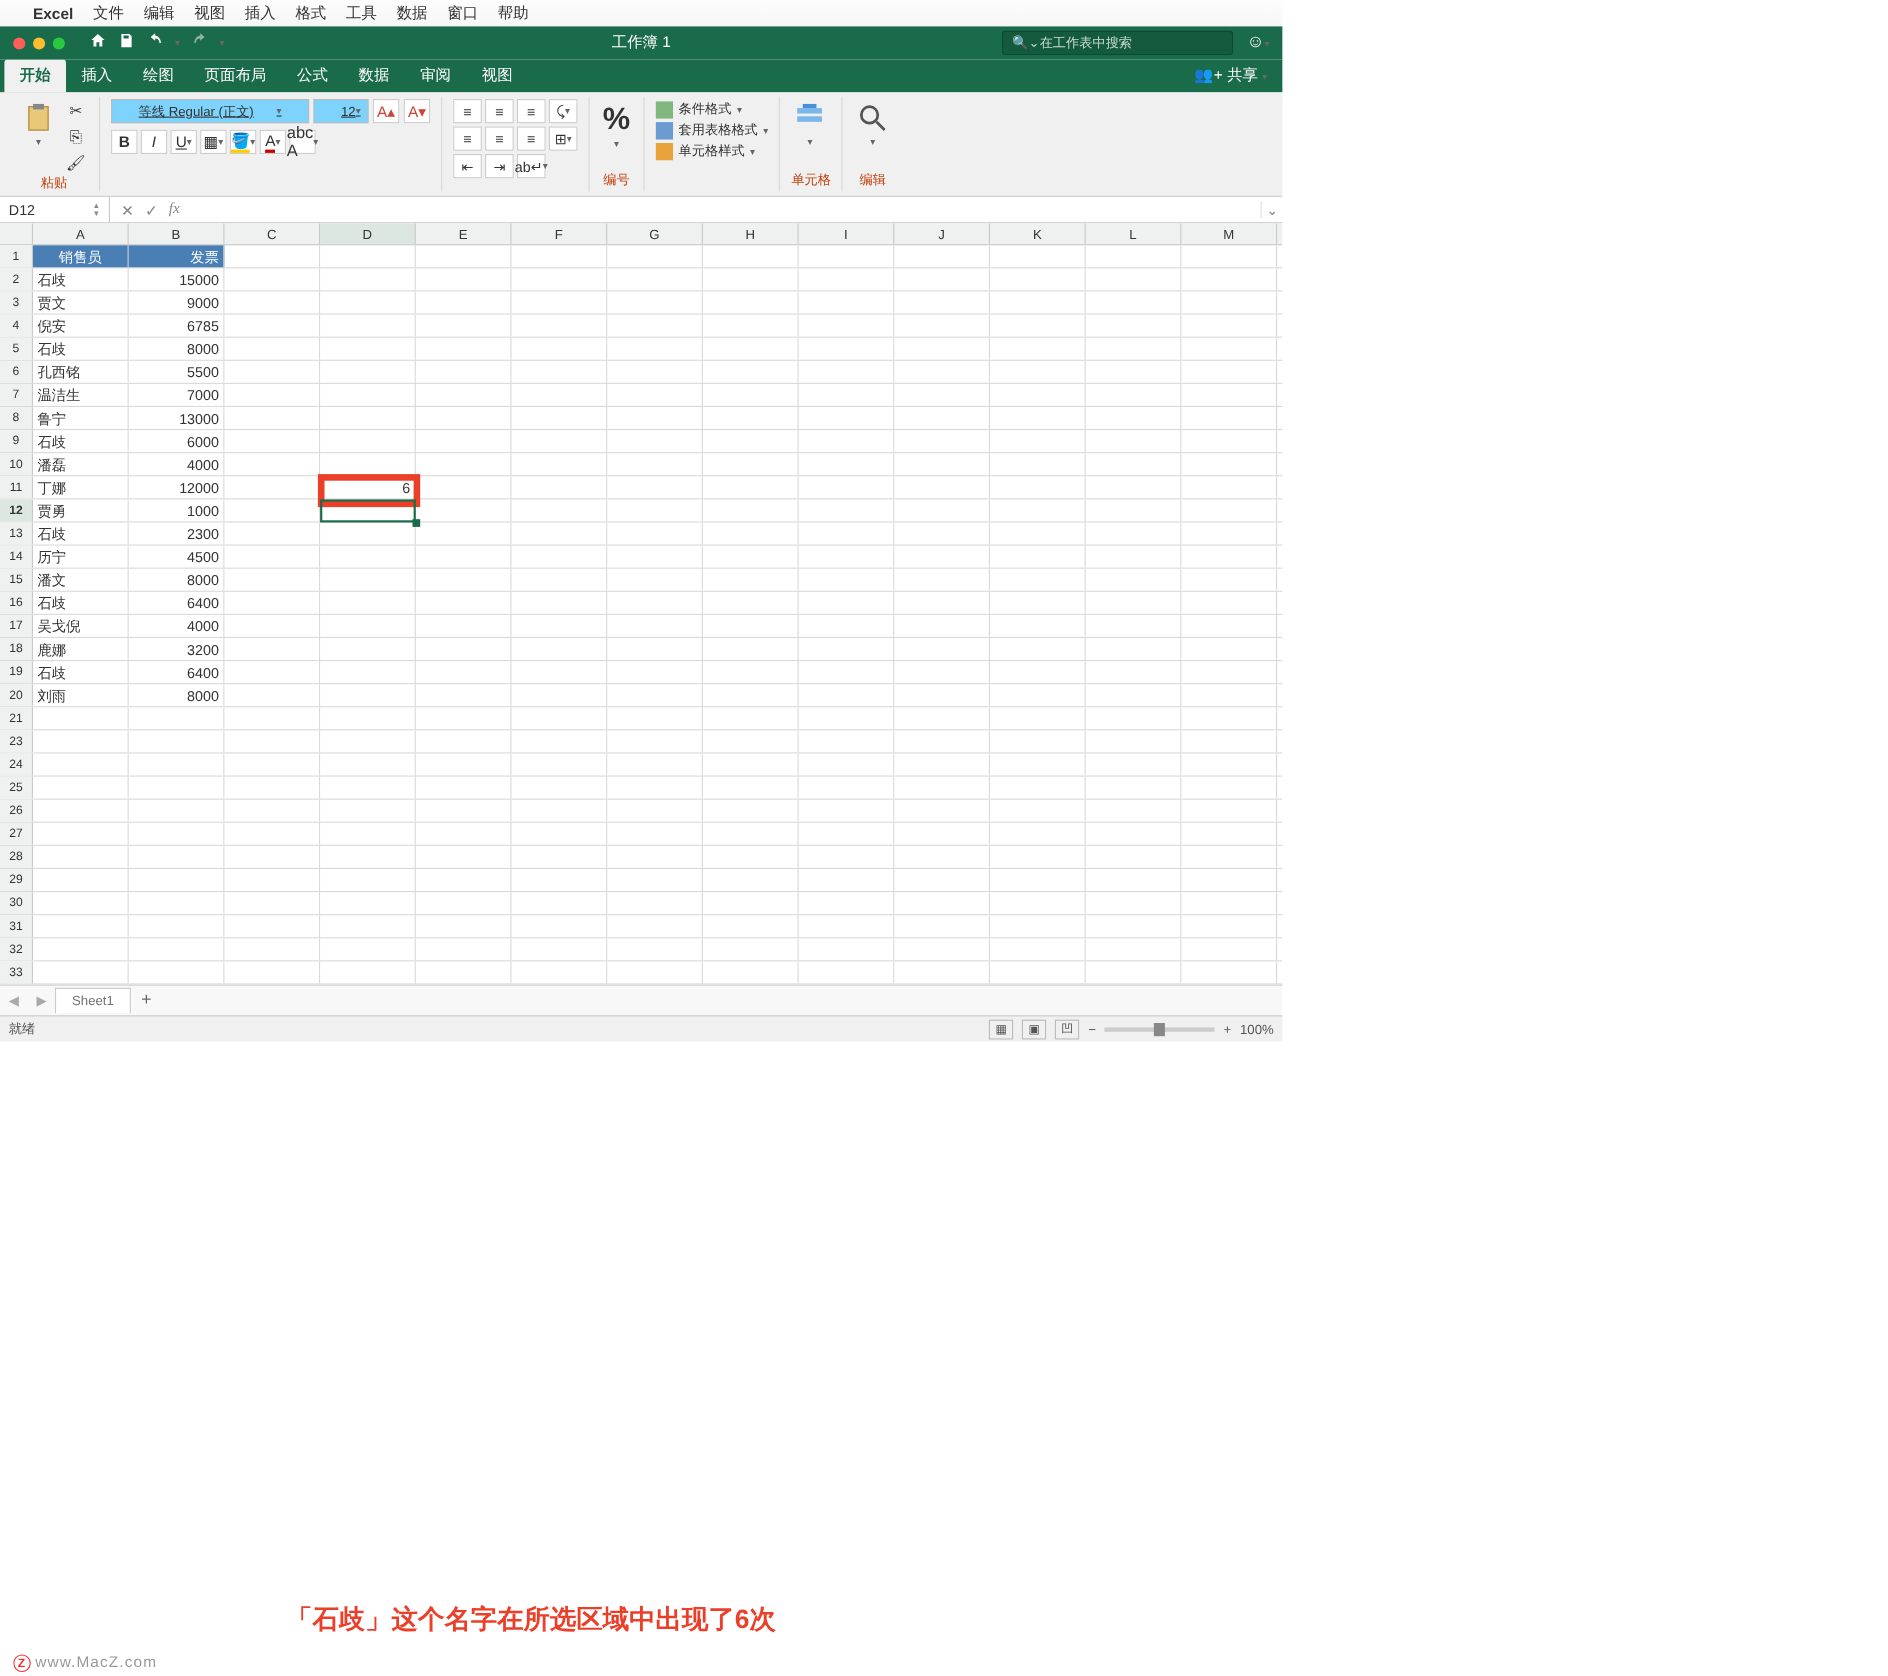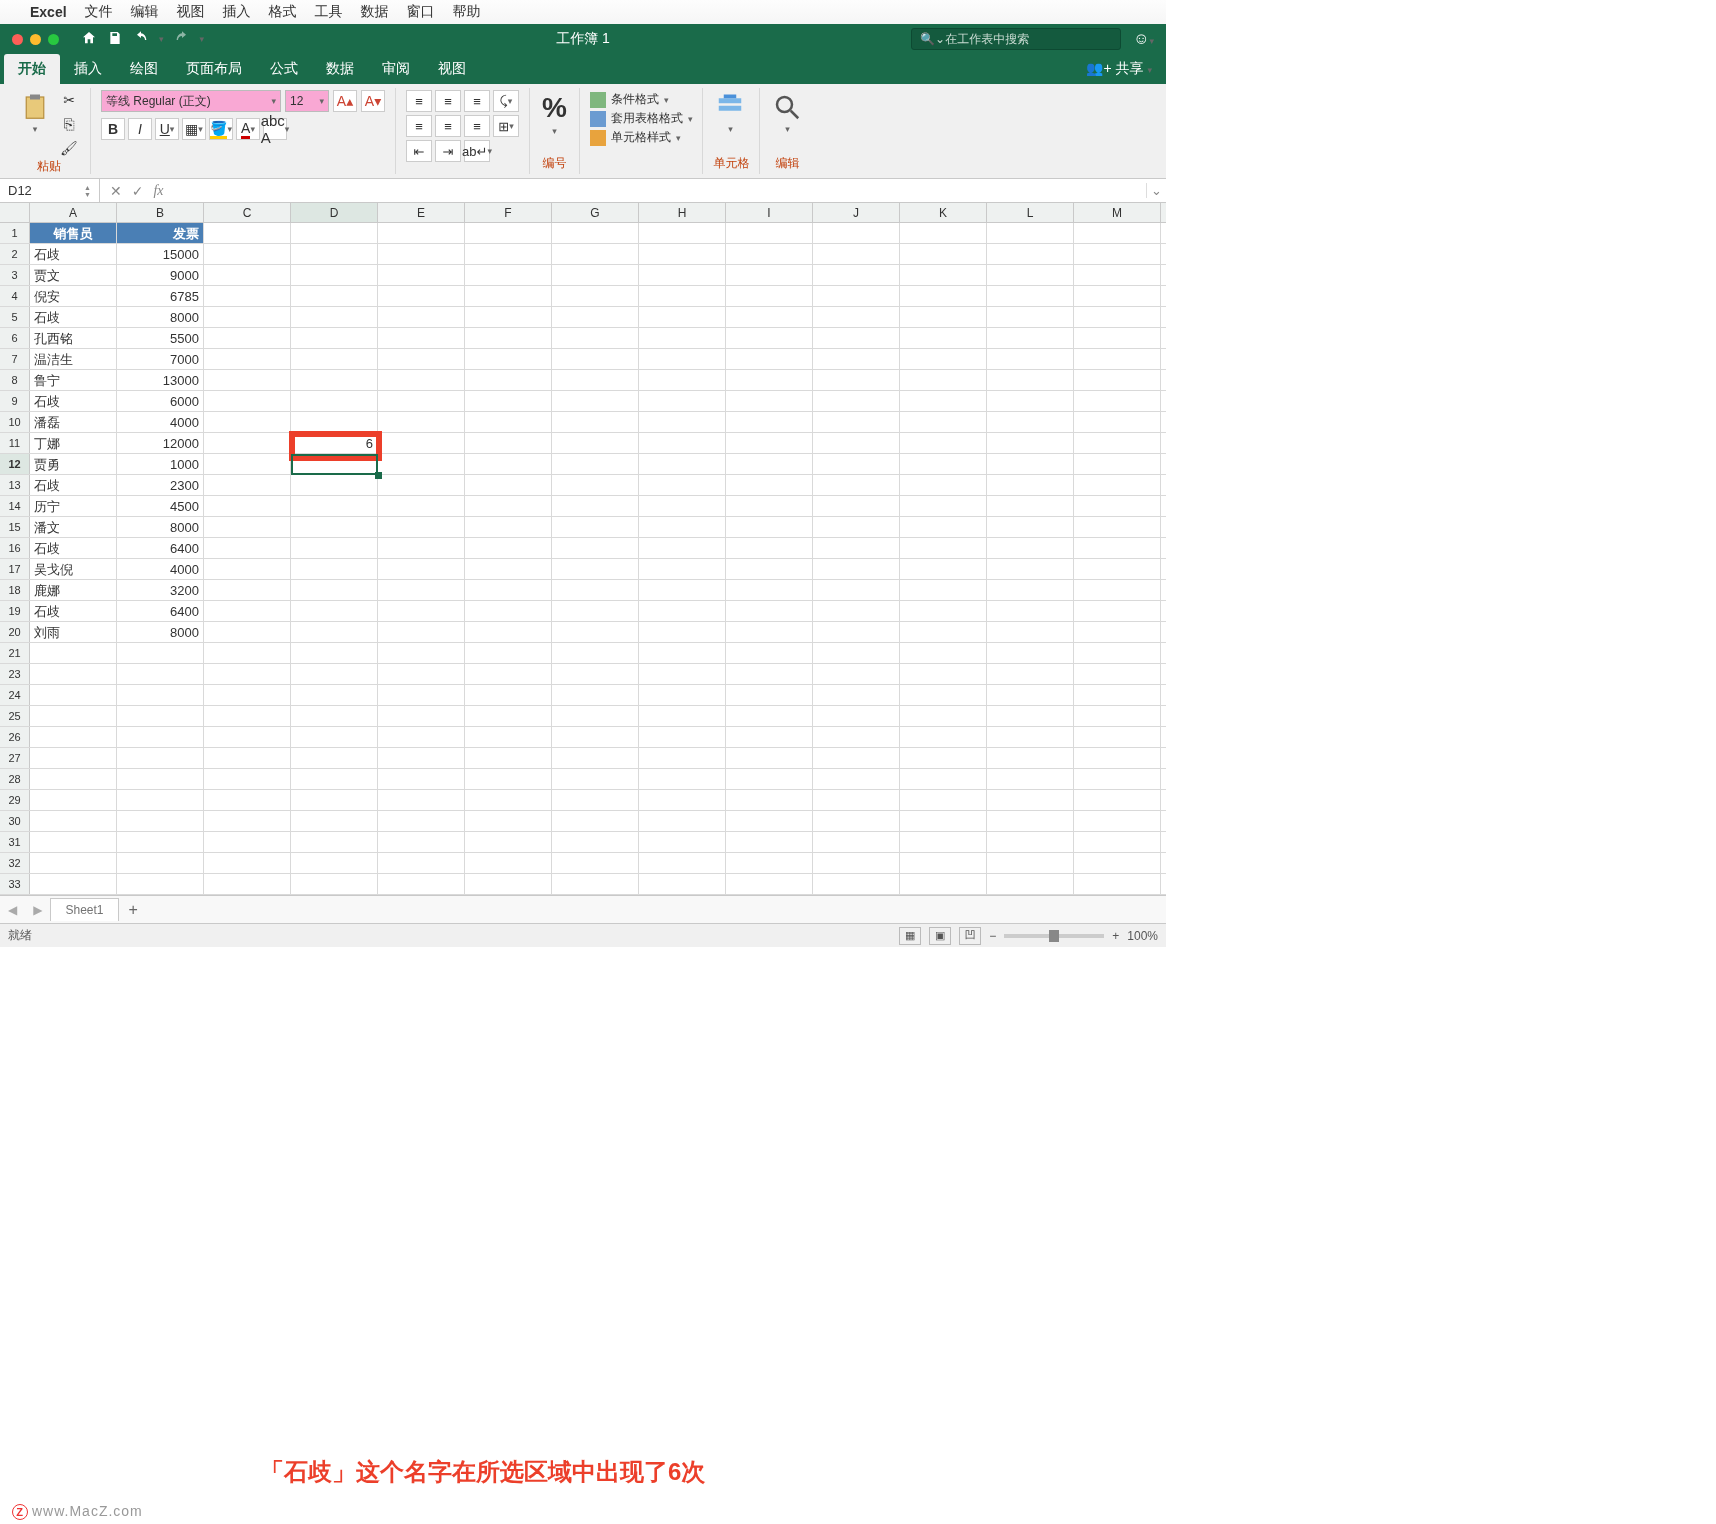--- a/index.html
+++ b/index.html
@@ -32,21 +32,21 @@
 .rgroup { display: flex; flex-direction: column; justify-content: space-between; padding: 2px 10px; border-right: 1px solid #d8d8d8; }
 .rgroup:last-child { border-right: none; }
 .rgroup-label { text-align: center; font-size: 12px; color: #c2410c; }
 .rgroup-body { display: flex; gap: 6px; align-items: flex-start; }
 .big-btn { display: flex; flex-direction: column; align-items: center; gap: 2px; padding: 2px; }
 .big-btn svg { width: 30px; height: 30px; }
 .mini-col { display: flex; flex-direction: column; gap: 4px; }
 .mini-btn { width: 22px; height: 20px; display: flex; align-items: center; justify-content: center; font-size: 14px; }
 .font-row1 { display: flex; gap: 4px; align-items: center; margin-bottom: 6px; }
 .font-row2 { display: flex; gap: 3px; align-items: center; }
-.sel { background: #f9a8d4; border: 1px solid #bbb; height: 22px; padding: 0 4px; font-size: 12px; display: flex; align-items: center; }
+.sel { background: #7dd3fc; border: 1px solid #bbb; height: 22px; padding: 0 24px; font-size: 12px; display: flex; align-items: center; text-decoration: underline; }
 .fname { width: 180px; } .fsize { width: 44px; }
 .fbtn { width: 24px; height: 22px; border: 1px solid #ccc; background: #fff; display: flex; align-items: center; justify-content: center; font-size: 14px; }
 .align-grid { display: grid; grid-template-columns: repeat(4, 26px); gap: 3px; }
 .abox { width: 26px; height: 22px; border: 1px solid #ccc; background: #fff; display: flex; align-items: center; justify-content: center; }
 .fmt-item { display: flex; align-items: center; gap: 5px; font-size: 12px; padding: 1px 0; }
 .fmt-item svg { width: 16px; height: 16px; }
 
 
 .formula-bar { display: flex; align-items: center; border-bottom: 1px solid #c9c9c9; height: 24px; background: #fff; }
 .name-box { width: 100px; border-right: 1px solid #c9c9c9; padding: 0 8px; font-size: 13px; display:flex; align-items:center; justify-content:space-between; height:100%; }
@@ -62,21 +62,21 @@
 .ch { border-right: 1px solid #c9c9c9; text-align: center; line-height: 20px; cursor: pointer; }
 .ch.sel-col { background: #dde7e2; }
 .ch.std { width: 87px; }
 .rows { }
 .row { display: flex; height: 21px; border-bottom: 1px solid #d9d9d9; }
 .rh { width: 30px; background: #eef1f0; border-right: 1px solid #c9c9c9; text-align: center; font-size: 11px; line-height: 21px; color: #333; cursor: pointer; }
 .rh.sel-row { background: #dde7e2; font-weight: 600; }
 .cell { border-right: 1px solid #d9d9d9; padding: 0 4px; line-height: 21px; font-size: 13px; overflow: hidden; white-space: nowrap; }
 .cell.a { width: 87px; } .cell.b { width: 87px; text-align: right; } .cell.c { width: 87px; } .cell.d { width: 87px; text-align: right; }
 .cell.std { width: 87px; }
-.hdr-cell { background: #4a7fb5; color: #fff; text-align: center; font-weight: 700; }
+.hdr-cell { background: #4a7fb5; color: #fff; text-align: center; font-weight: 400; }
 .d11-box { position: absolute; border: 6px solid #ec3f2a; pointer-events: none; }
 .selection { position: absolute; border: 2px solid #1a6b4a; pointer-events: none; }
 .sel-handle { position: absolute; width: 7px; height: 7px; background: #1a6b4a; }
 .grid-wrapper { position: relative; }
 
 
 .sheet-tabs { display: flex; align-items: center; height: 28px; border-top: 1px solid #c9c9c9; background: #f8f8f8; font-size: 12px; }
 .st-nav { padding: 0 8px; color: #aaa; }
 .stab { padding: 4px 14px; border: 1px solid #c9c9c9; border-bottom: none; background: #fff; color: #737373; }
 .stab-add { padding: 0 10px; font-size: 16px; color: #666; }

